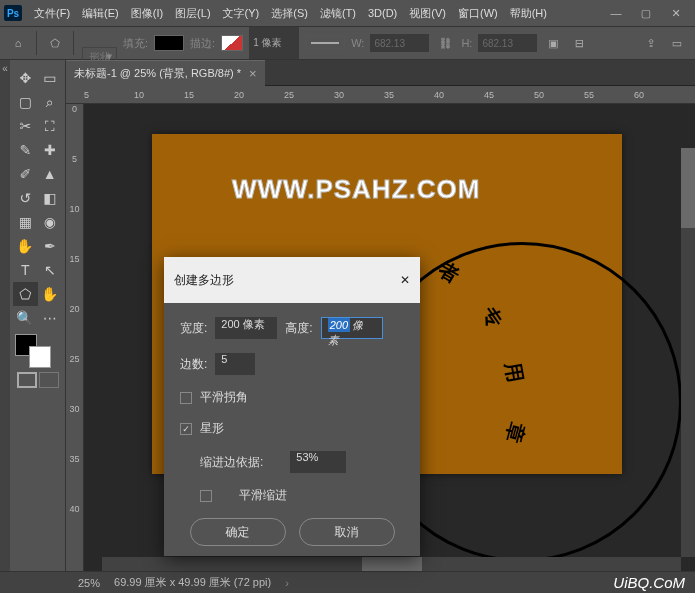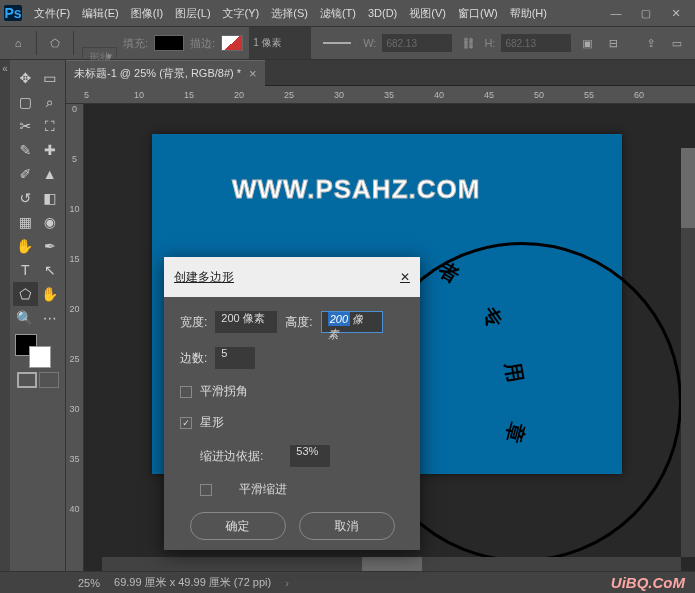--- a/index.html
+++ b/index.html
@@ -1,35 +1,35 @@
 <!DOCTYPE html>
 <html><head>
 <meta charset="utf-8">
 <style>
 * { margin: 0; padding: 0; box-sizing: border-box; font-family: "Microsoft YaHei", Arial, sans-serif; }
 body { width: 695px; height: 593px; background: #535353; overflow: hidden; position: relative; }
 
 .titlebar { height: 26px; background: #535353; display: flex; align-items: center; padding: 0 4px; color: #ddd; font-size: 11px; }
-.titlebar .ps-icon { width: 18px; height: 16px; background: #001e36; color: #31a8ff; font-size: 14px; font-weight: bold; display: flex; align-items: center; justify-content: center; border-radius: 2px; margin-right: 6px; }
+.titlebar .ps-icon { width: 18px; height: 16px; background: #001e36; color: #31a8ff; font-size: 10px; font-weight: bold; display: flex; align-items: center; justify-content: center; border-radius: 2px; margin-right: 6px; }
 .titlebar .menu-item { padding: 4px 6px; cursor: pointer; }
 .titlebar .spacer { flex: 1; }
 .titlebar .win-btn { width: 30px; height: 22px; display: flex; align-items: center; justify-content: center; color: #bbb; cursor: pointer; }
 
 .optionsbar { height: 34px; background: #535353; border-top: 1px solid #333; border-bottom: 1px solid #333; display: flex; align-items: center; padding: 0 8px; gap: 6px; color: #bbb; font-size: 11px; }
 .optionsbar .home-icon { width: 20px; height: 20px; display: flex; align-items: center; justify-content: center; }
 .optionsbar .sep { width: 1px; height: 24px; background: #3a3a3a; margin: 0 2px; }
 .optionsbar .dropdown { border: 1px solid #444; padding: 2px 5px 2px 6px; position: relative; color: #7a7a7a; margin-top: 28px; }
 .optionsbar .dropdown::after { content: "▾"; position: absolute; right: 4px; color: #888; }
 .optionsbar .swatch { width: 30px; height: 16px; background: #000; border: 1px solid #666; }
 .optionsbar .swatch2 { width: 22px; height: 16px; background: linear-gradient(135deg, #fff 0 50%, #c33 50% 100%); border: 1px solid #666; }
-.optionsbar .num-input { width: 62px; height: 18px; background: #3a3a3a; border: none; color: #aaa; font-size: 10px; padding: 16px 4px; }
+.optionsbar .num-input { width: 50px; height: 18px; background: #3a3a3a; border: none; color: #aaa; font-size: 10px; padding: 16px 4px; }
 .optionsbar .line-preview { width: 40px; height: 14px; border: 1px solid #555; display: flex; align-items: center; justify-content: center; }
 .optionsbar .line-preview::before { content: ""; width: 28px; height: 2px; background: #aaa; }
 .optionsbar .label { color: #888; }
-.optionsbar .dim-input { width: 70px; height: 18px; background: #3a3a3a; border: none; color: #6a6a6a; font-size: 10px; padding: 0 4px; }
+.optionsbar .dim-input { width: 59px; height: 18px; background: #3a3a3a; border: none; color: #6a6a6a; font-size: 10px; padding: 0 4px; }
 .optionsbar .icon-btn { width: 20px; height: 20px; display: flex; align-items: center; justify-content: center; color: #aaa; }
 
 .main-area { display: flex; height: calc(100% - 60px - 22px); }
 .left-strip { width: 10px; background: #424242; display: flex; justify-content: center; padding-top: 3px; }
 .left-strip::before { content: "«"; color: #aaa; font-size: 10px; }
 
 .toolbox { width: 56px; background: #535353; padding: 6px 3px; display: flex; flex-direction: column; gap: 0; border-right: 1px solid #333; }
 .tool-row { display: flex; height: 24px; }
 .tool { width: 25px; height: 24px; display: flex; align-items: center; justify-content: center; color: #ccc; font-size: 14px; cursor: pointer; }
 .tool.active { background: #3a3a3a; }
@@ -43,35 +43,35 @@
 .doc-area { flex: 1; background: #252525; display: flex; flex-direction: column; position: relative; }
 .tab-strip { height: 26px; background: #3a3a3a; display: flex; align-items: center; border-bottom: 1px solid #222; }
 .doc-tab { background: #535353; color: #ddd; font-size: 11px; padding: 5px 8px; display: flex; align-items: center; gap: 8px; border-top: 1px solid #666; }
 .doc-tab .close { color: #aaa; cursor: pointer; font-size: 13px; }
 .ruler-h { height: 18px; background: #535353; color: #bbb; font-size: 9px; display: flex; align-items: center; padding-left: 18px; overflow: hidden; border-bottom: 1px solid #333; }
 .ruler-h span { display: inline-block; width: 50px; text-align: left; }
 .canvas-wrap { flex: 1; display: flex; }
 .ruler-v { width: 18px; background: #535353; color: #bbb; font-size: 9px; display: flex; flex-direction: column; align-items: center; padding-top: 0; border-right: 1px solid #333; }
 .ruler-v span { height: 50px; }
 .canvas-view { flex: 1; background: #282828; position: relative; overflow: hidden; }
-.canvas-page { position: absolute; left: 68px; top: 30px; width: 470px; height: 340px; background: #0369a1; box-shadow: 0 0 8px rgba(0,0,0,.5); }
+.canvas-page { position: absolute; left: 68px; top: 30px; width: 470px; height: 340px; background: #a16207; box-shadow: 0 0 8px rgba(0,0,0,.5); }
 .watermark { position: absolute; top: 40px; left: 80px; font-size: 26px; font-weight: bold; color: #fff; -webkit-text-stroke: 1px #bbb; letter-spacing: 1px; }
 .stamp-circle { position: absolute; left: 210px; top: 108px; width: 320px; height: 320px; border: 3px solid #000; border-radius: 50%; }
 .stamp-text { position: absolute; font-size: 20px; font-weight: bold; color: #000; }
 .scrollbar-v { position: absolute; right: 0; top: 44px; width: 14px; bottom: 14px; background: #424242; }
 .scrollbar-thumb-v { position: absolute; top: 0; width: 100%; height: 80px; background: #6a6a6a; }
 .scrollbar-h { position: absolute; bottom: 0; left: 18px; right: 14px; height: 14px; background: #424242; }
 .scrollbar-thumb-h { position: absolute; left: 260px; width: 60px; height: 100%; background: #6a6a6a; }
 
 .statusbar { height: 22px; background: #424242; color: #bbb; font-size: 11px; display: flex; align-items: center; padding-left: 78px; gap: 14px; border-top: 1px solid #333; }
 .statusbar .chev { color: #888; }
-.watermark2 { position: absolute; right: 10px; bottom: 2px; font-size: 15px; font-weight: bold; color: #fca5a5; font-style: italic; margin-top: 20px; }
+.watermark2 { position: absolute; right: 10px; bottom: 2px; font-size: 15px; font-weight: normal; color: #ffffff; font-style: italic; margin-top: 20px; }
 
 .dialog { position: absolute; left: 164px; top: 257px; width: 256px; background: #535353; box-shadow: 0 4px 18px rgba(0,0,0,.6); color: #ddd; font-size: 12px; z-index: 100; }
-.dialog-title { height: 40px; background: #eee; color: #222; display: flex; align-items: center; justify-content: space-between; padding: 0 10px; font-size: 12px; text-decoration: underline; }
+.dialog-title { height: 46px; background: #eee; color: #222; display: flex; align-items: center; justify-content: space-between; padding: 0 10px; font-size: 12px; }
 .dialog-body { padding: 14px 16px 10px; }
 .dlg-row { display: flex; align-items: center; gap: 8px; margin-bottom: 14px; }
 .dlg-row label { font-size: 12px; }
 .dlg-input { width: 62px; height: 22px; background: #3a3a3a; border: none; color: #ddd; font-size: 11px; padding: 0 6px; }
 .dlg-input.sel { background: #3a3a3a; border: 1px solid #4a90d9; }
 .dlg-input.sel span { background: #2a70c2; color: #fff; padding: 1px 2px; font-style: italic; }
 .dlg-check { width: 12px; height: 12px; border: 1px solid #888; display: inline-flex; align-items: center; justify-content: center; font-size: 9px; color: #ddd; }
 .dlg-check.checked::before { content: "✓"; }
 .indent { margin-left: 20px; gap: 27px; }
 .dlg-btns { display: flex; gap: 13px; justify-content: center; margin-top: 10px; }
@@ -260,21 +260,21 @@
     <div class="dlg-row">
       <span class="dlg-check"></span>
       <label>平滑拐角</label>
     </div>
     <div class="dlg-row">
       <span class="dlg-check checked"></span>
       <label>星形</label>
     </div>
     <div class="dlg-row indent">
       <label>缩进边依据:</label>
-      <div class="dlg-input" style="width:40px">53%</div>
+      <div class="dlg-input" style="width:56px">53%</div>
     </div>
     <div class="dlg-row indent">
       <span class="dlg-check"></span>
       <label>平滑缩进</label>
     </div>
     <div class="dlg-btns">
       <button class="dlg-btn">确定</button>
       <button class="dlg-btn">取消</button>
     </div>
   </div>

